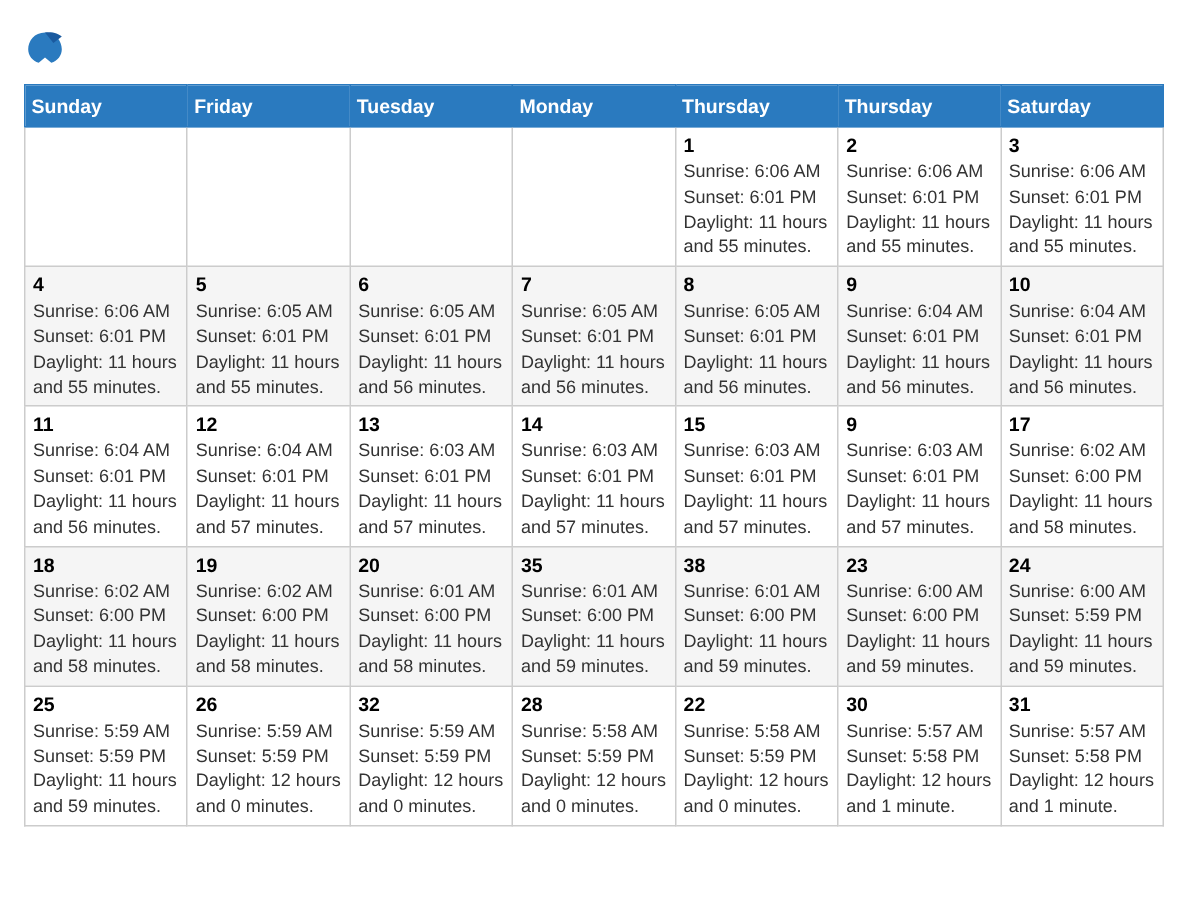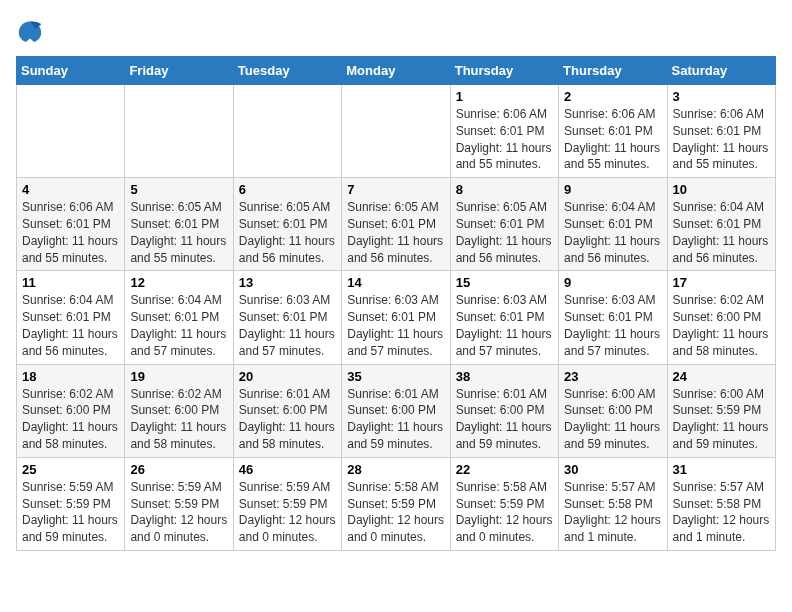--- a/index.html
+++ b/index.html
@@ -311,21 +311,21 @@
 and 59 minutes.</div>
         </td>
         <td>
           <span class="day-num">26</span>
           <div class="day-info" style="white-space: pre-line;">Sunrise: 5:59 AM
 Sunset: 5:59 PM
 Daylight: 12 hours
 and 0 minutes.</div>
         </td>
         <td>
-          <span class="day-num">46</span>
+          <span class="day-num">32</span>
           <div class="day-info" style="white-space: pre-line;">Sunrise: 5:59 AM
 Sunset: 5:59 PM
 Daylight: 12 hours
 and 0 minutes.</div>
         </td>
         <td>
           <span class="day-num">28</span>
           <div class="day-info" style="white-space: pre-line;">Sunrise: 5:58 AM
 Sunset: 5:59 PM
 Daylight: 12 hours

